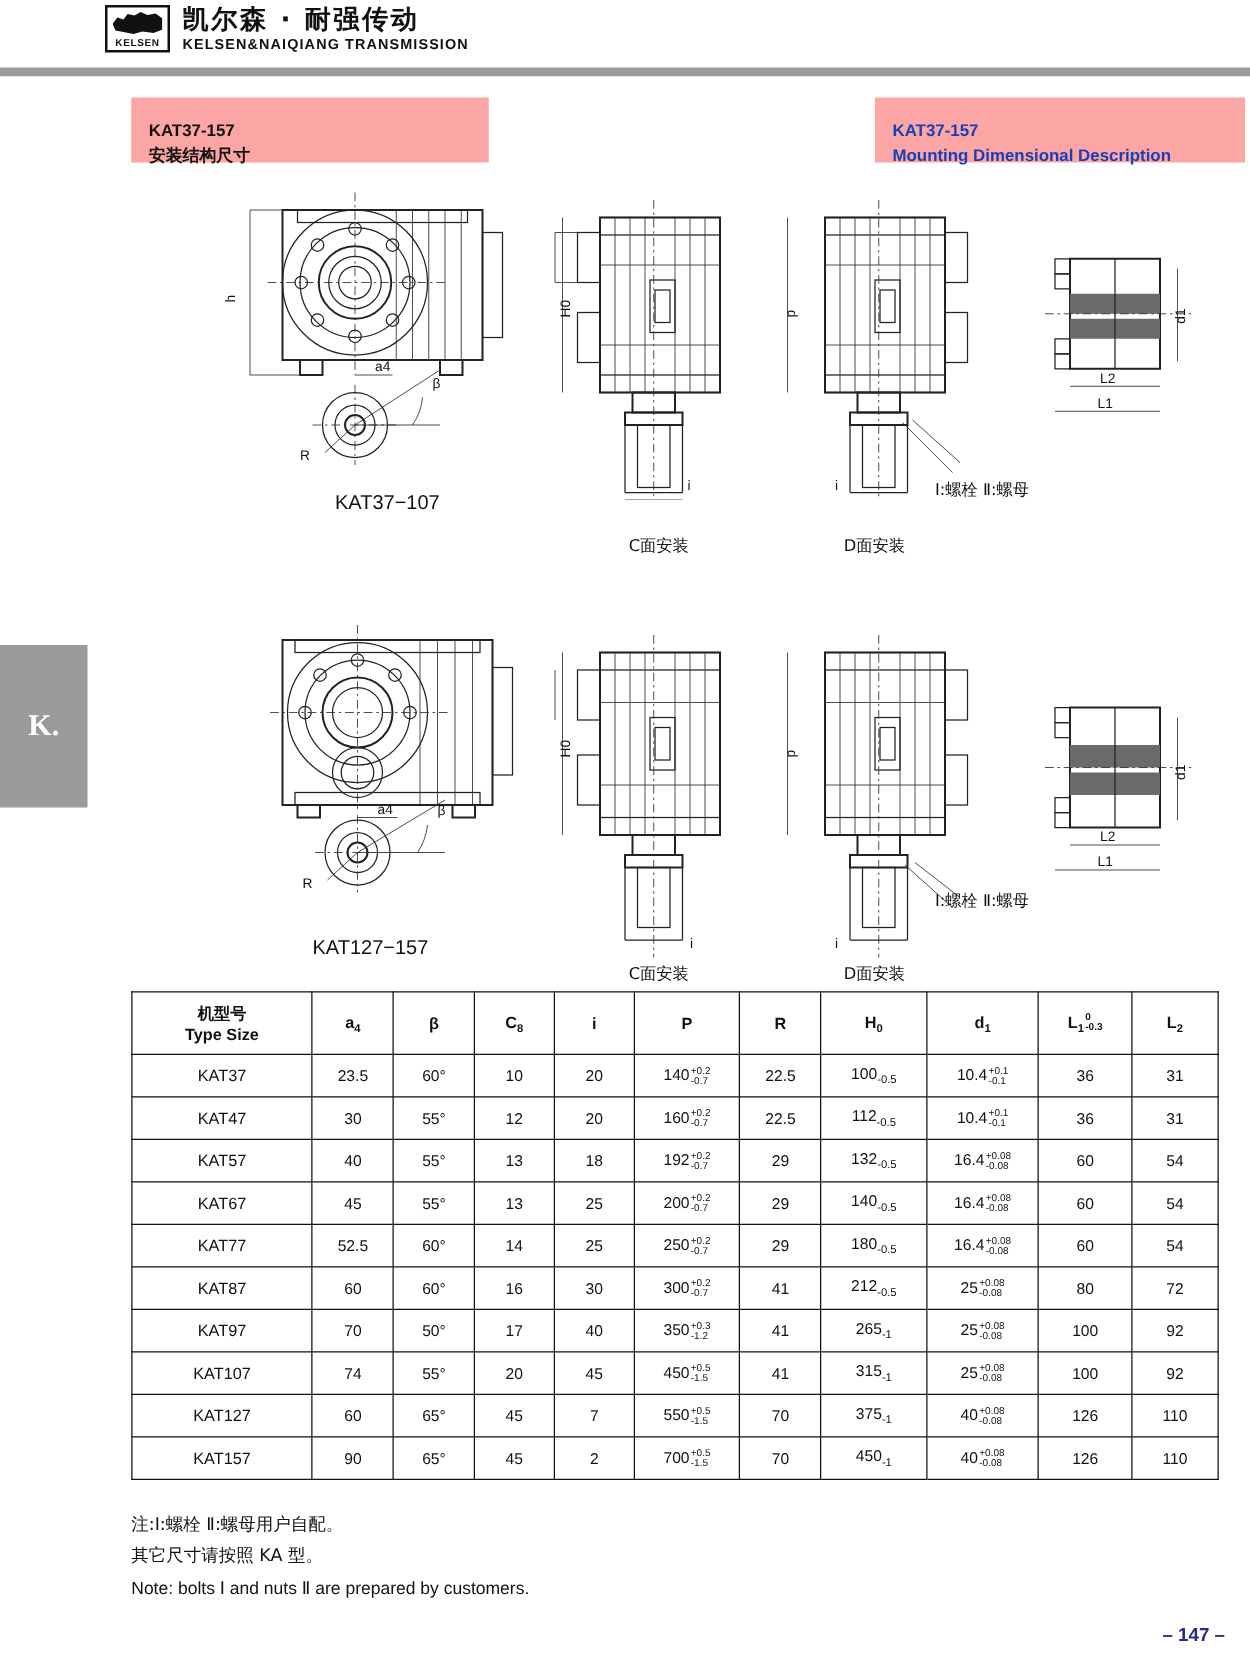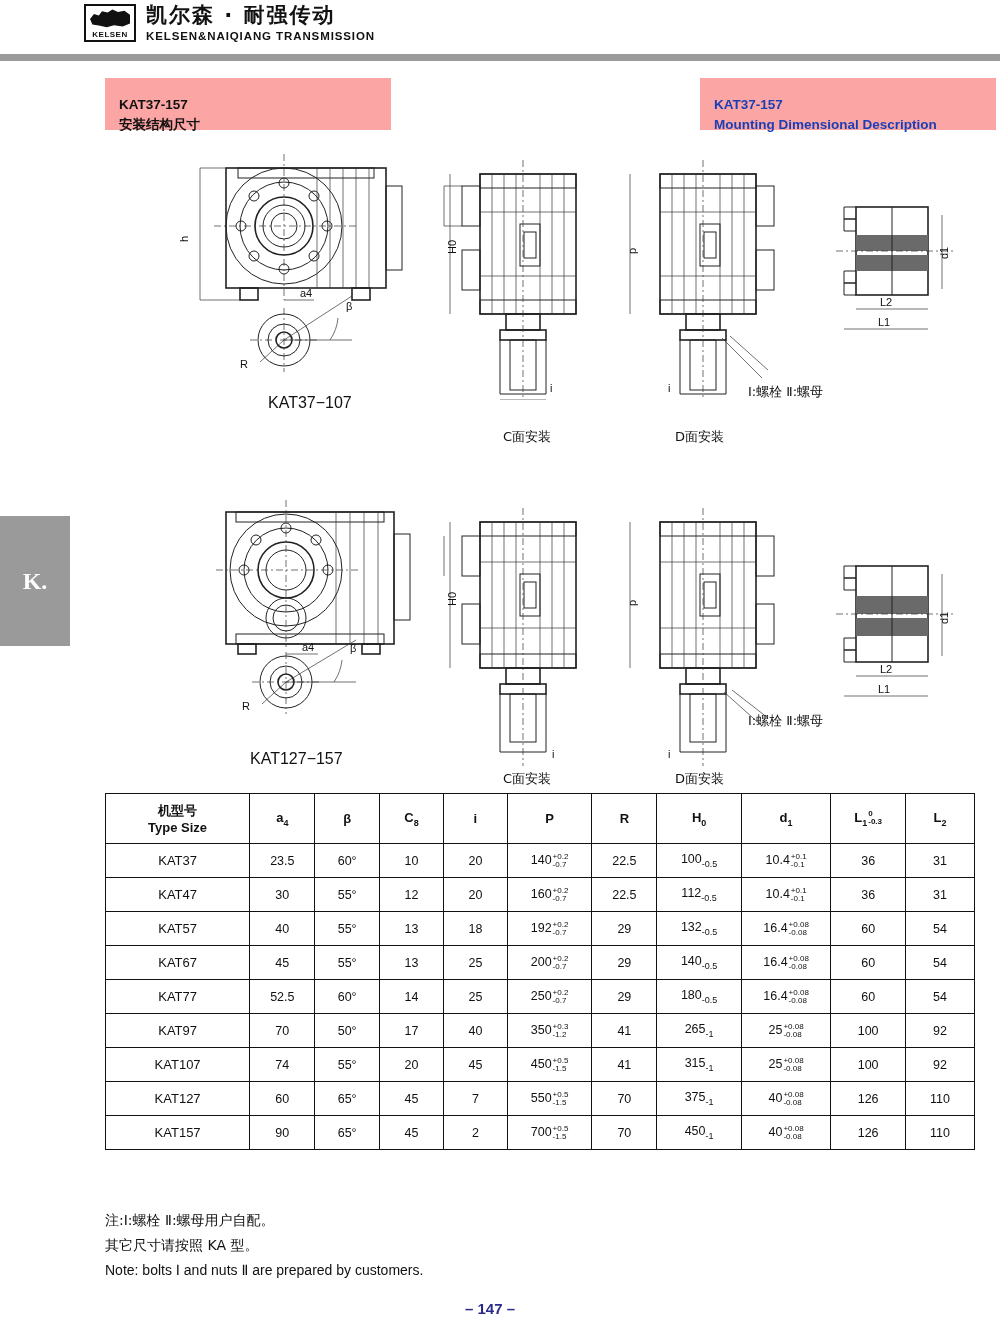--- a/index.html
+++ b/index.html
@@ -107,21 +107,21 @@
   .tol { display:inline-block; font-size:8px; line-height:8px; text-align:left; vertical-align:middle; margin-left:1px;}
   .tol i { display:block; font-style:normal; }
 
   
   .notes { position:absolute; left:105px; top:1208px; }
   .notes div { font-size:14px; line-height:25px; font-family:"DejaVu Sans", sans-serif; }
   .notes div.en { font-family:"Liberation Sans", sans-serif; }
 
   .pagenum {
     position:absolute; left:0; top:1300px; width:980px;
-    text-align:center; font-size:15px; color:#2a2a8a; font-weight:bold;
+    text-align:right; font-size:15px; color:#2a2a8a; font-weight:bold;
   }
 </style>
 </head>
 <body>
 
 <div class="header">
   <div class="logo-wrap">
     <div class="logo-mark">
       <div class="bull"></div>
       <div class="logo-text">KELSEN</div>
@@ -546,20 +546,33 @@
         <td>14</td>
         <td>25</td>
         <td>250<span class="tol"><i>+0.2</i><i>-0.7</i></span></td>
         <td>29</td>
         <td>180<span class="sub">-0.5</span></td>
         <td>16.4<span class="tol"><i>+0.08</i><i>-0.08</i></span></td>
         <td>60</td>
         <td>54</td>
       </tr>
       <tr>
+        <td class="model">KAT87</td>
+        <td>60</td>
+        <td>60°</td>
+        <td>16</td>
+        <td>30</td>
+        <td>300<span class="tol"><i>+0.2</i><i>-0.7</i></span></td>
+        <td>41</td>
+        <td>212<span class="sub">-0.5</span></td>
+        <td>25<span class="tol"><i>+0.08</i><i>-0.08</i></span></td>
+        <td>80</td>
+        <td>72</td>
+      </tr>
+      <tr>
         <td class="model">KAT97</td>
         <td>70</td>
         <td>50°</td>
         <td>17</td>
         <td>40</td>
         <td>350<span class="tol"><i>+0.3</i><i>-1.2</i></span></td>
         <td>41</td>
         <td>265<span class="sub">-1</span></td>
         <td>25<span class="tol"><i>+0.08</i><i>-0.08</i></span></td>
         <td>100</td>

